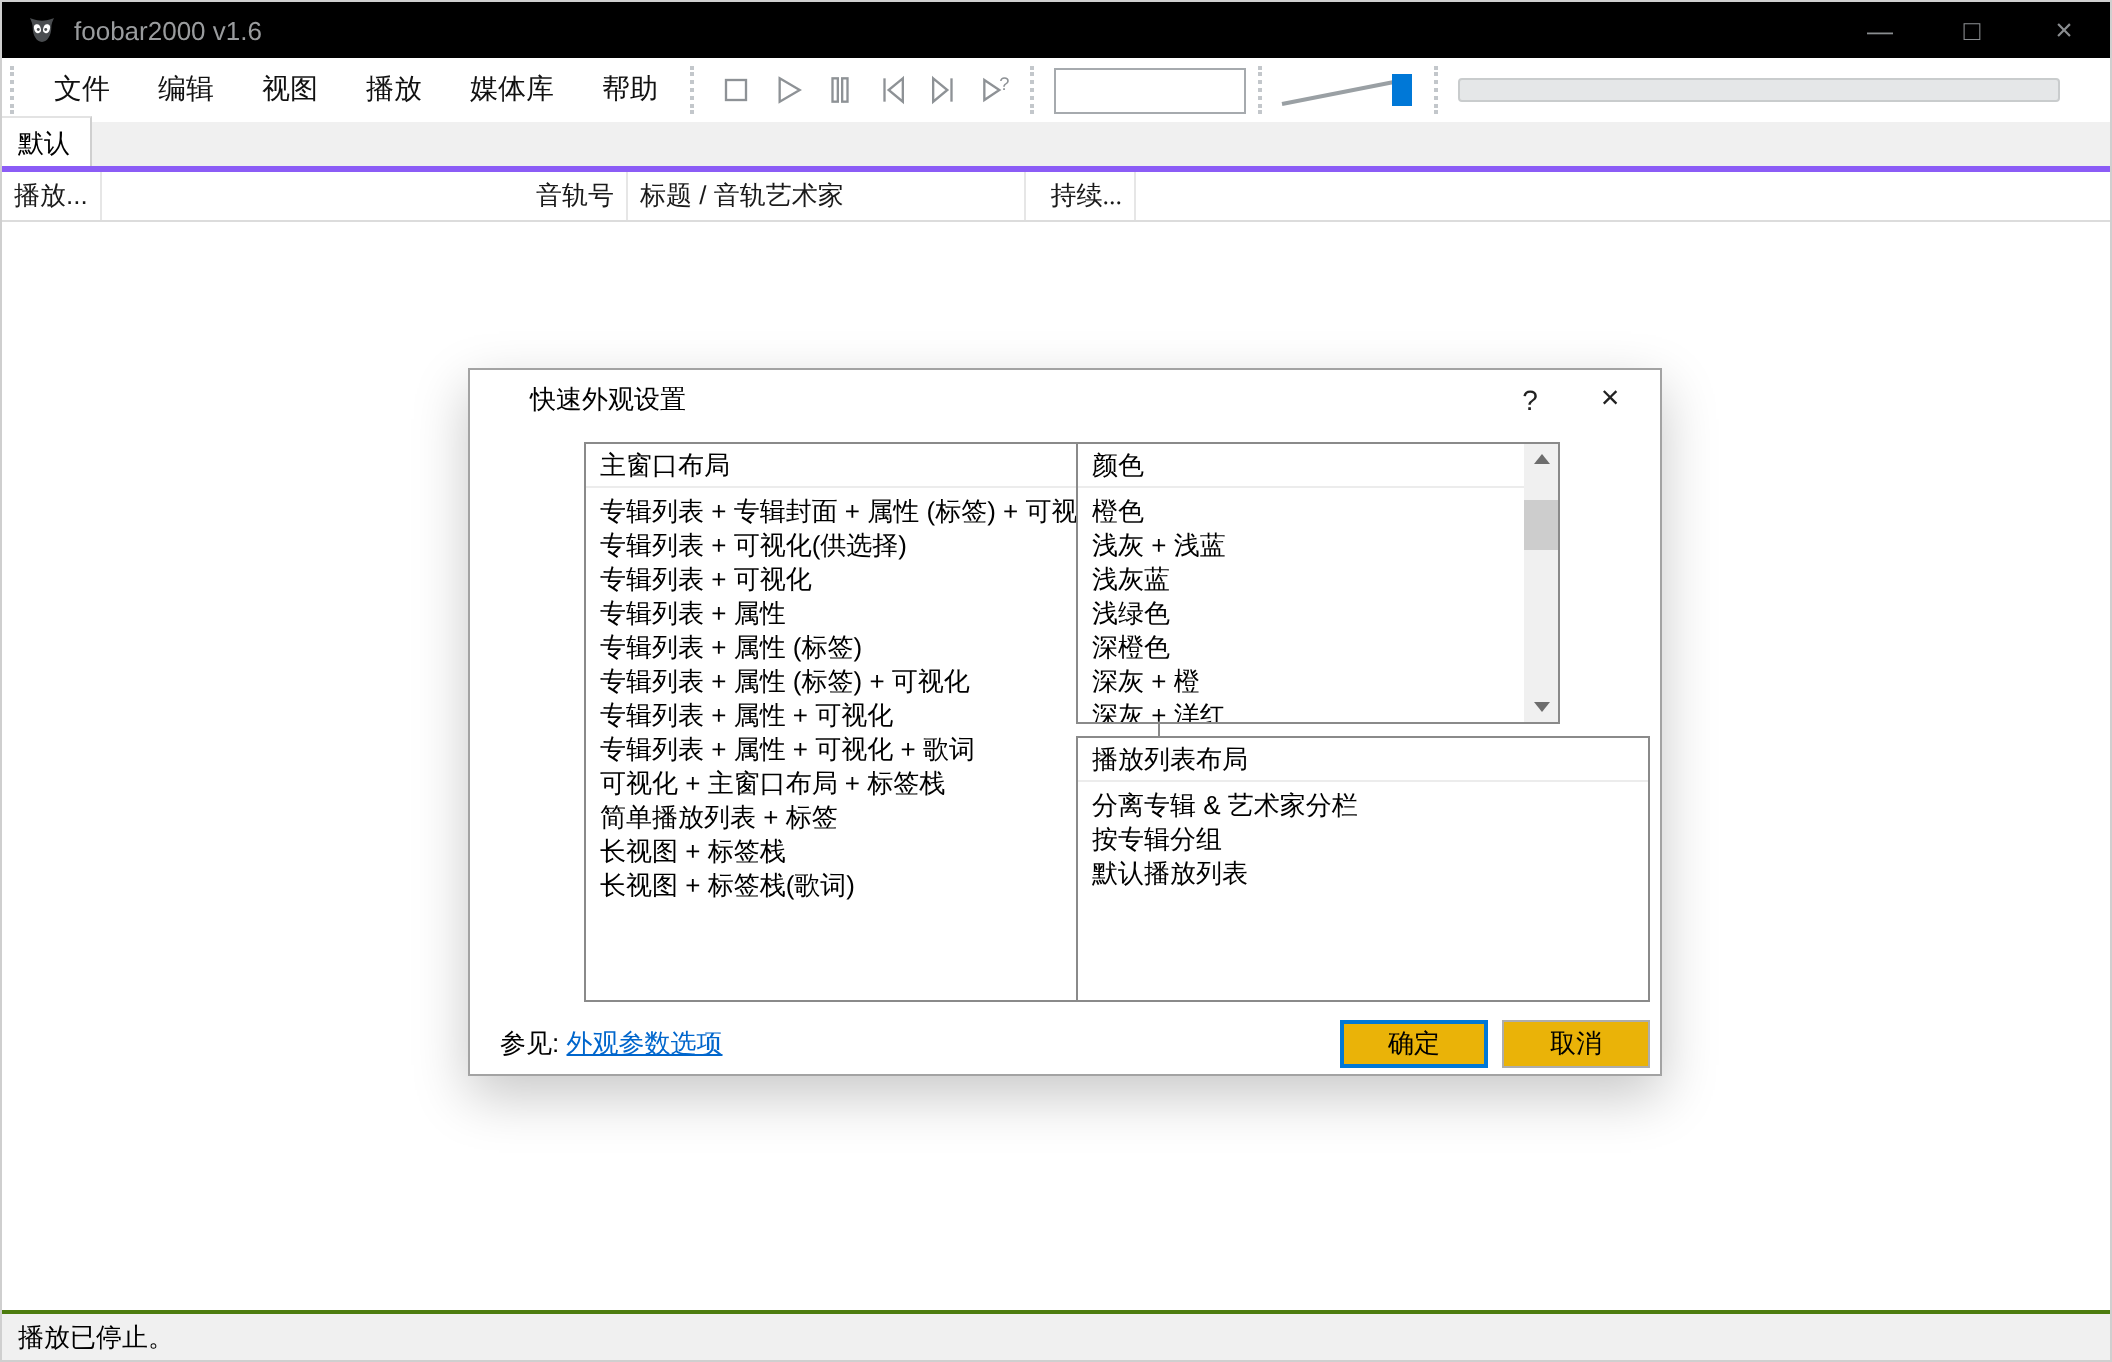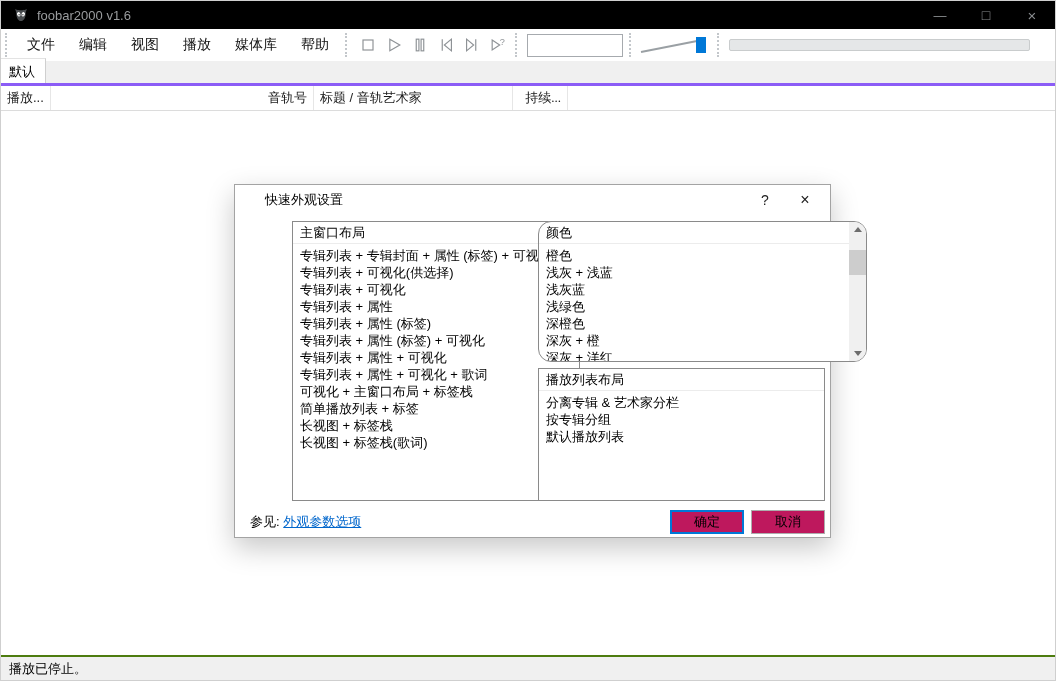--- a/index.html
+++ b/index.html
@@ -61,42 +61,42 @@
     border:1px solid #a3a3a3;box-shadow:0 10px 26px rgba(0,0,0,.22);}
   .dlg-titlebar{height:30px;display:flex;align-items:center;padding-left:30px;}
   .dlg-title{font-size:13px;color:#000;}
   .dlg-tspacer{flex:1;}
   .dlg-btn{width:40px;height:30px;display:flex;align-items:center;justify-content:center;
     font-size:14px;color:#222;}
   .dlg-btn.close{font-size:16px;margin-right:5px;}
 
   .listbox{position:absolute;background:#fff;border:1px solid #8a8a8a;overflow:hidden;font-size:13px;}
   .lb-main{left:9px;top:36px;width:288px;height:280px;margin-left:48px;}
-  .lb-colors{left:303px;top:36px;width:329px;height:141px;border-radius:13px;}
+  .lb-colors{left:303px;top:36px;width:242px;height:141px;}
   .lb-pl{left:303px;top:183px;width:287px;height:133px;}
   .list-header{height:22px;line-height:21px;padding-left:7px;border-bottom:1px solid #ececec;
     margin-bottom:3px;white-space:nowrap;}
   .list-item{height:17px;line-height:17px;padding-left:7px;white-space:nowrap;}
 
   
   .vscroll{position:absolute;top:0;right:0;width:17px;height:100%;background:#f0f0f0;}
   .vs-arrow{position:absolute;left:0;width:17px;height:15px;display:flex;align-items:center;justify-content:center;}
   .vs-arrow.up{top:0;}
   .vs-arrow.down{bottom:0;}
   .tri-up{width:0;height:0;border-left:4px solid transparent;border-right:4px solid transparent;
     border-bottom:5px solid #6d6d6d;}
   .tri-down{width:0;height:0;border-left:4px solid transparent;border-right:4px solid transparent;
     border-top:5px solid #6d6d6d;}
   .vs-thumb{position:absolute;left:0;top:28px;width:17px;height:25px;background:#cdcdcd;}
   .lb-colors .lb-content{margin-right:17px;}
 
   .dlg-footer-link{position:absolute;left:15px;top:328px;font-size:13px;text-align:center;}
   .link{color:var(--link);text-decoration:underline;cursor:pointer;}
   .btn{position:absolute;top:325px;width:74px;height:24px;font-size:13px;
-    background:#be185d;border:1px solid #adadad;display:flex;align-items:center;justify-content:center;
+    background:#eab308;border:1px solid #adadad;display:flex;align-items:center;justify-content:center;
     font-family:inherit;}
   .btn.primary{left:435px;border:2px solid var(--accent);}
   .btn.cancel{left:516px;}
 </style>
 </head>
 <body>
 
 <div class="window">
 
   <div class="titlebar">

